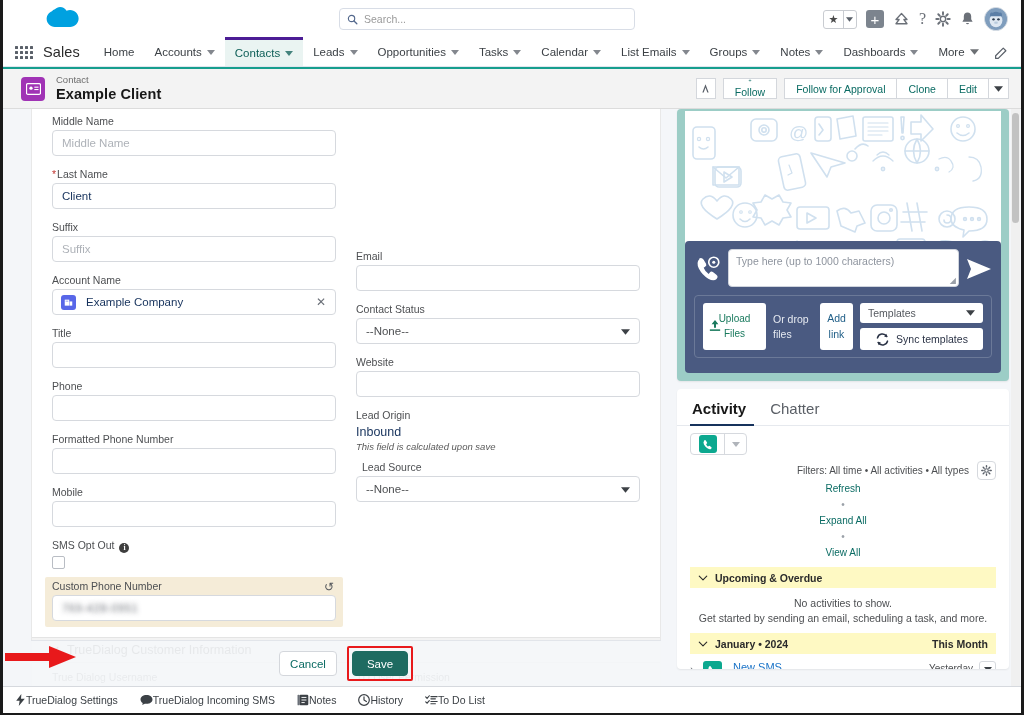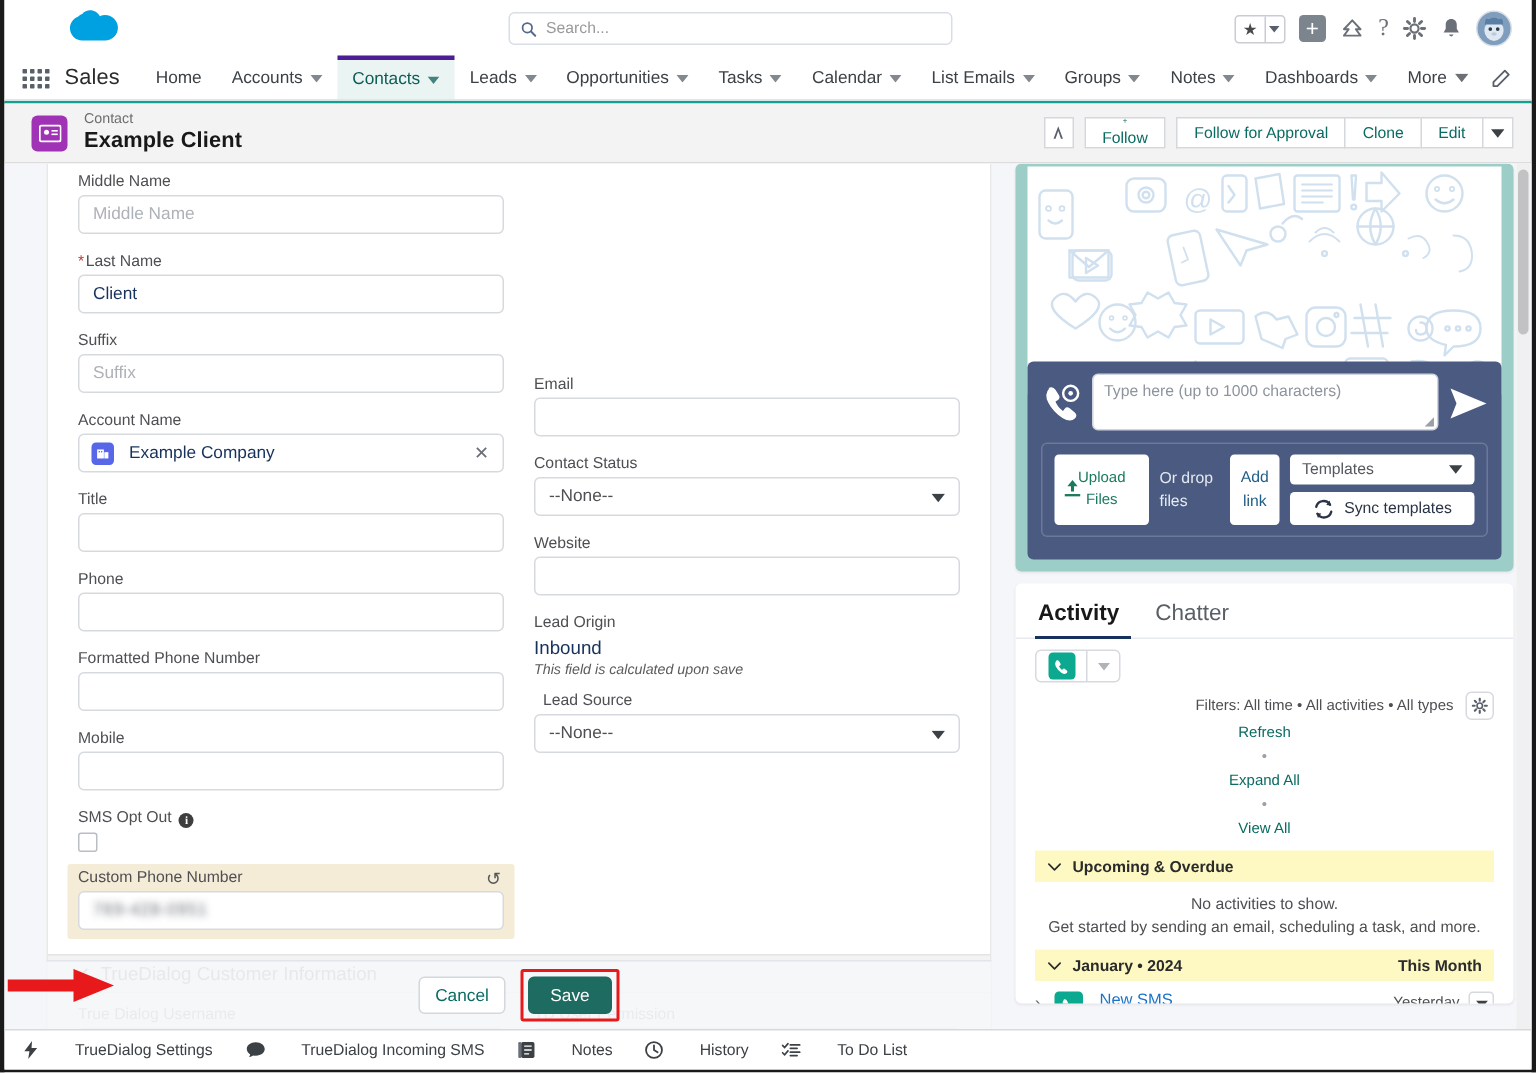--- a/index.html
+++ b/index.html
@@ -338,21 +338,21 @@
     background: #c2c2c2; border-radius: 4px;
   }
 
   
   .ubar {
     flex: 0 0 27px; height: 27px; background: #fff;
     border-top: 1px solid #d6d9de; display: flex; align-items: center;
     padding-left: 12px; gap: 22px;
   }
   .uitem {
-    display: flex; align-items: flex-start; gap: 24px;
+    display: flex; align-items: flex-start; gap: 0;
     font-size: 10.5px; color: #3c4146; cursor: pointer;
   }
 </style>
 </head>
 <body>
 
 <div class="app">
 
   <div class="gheader">
     <div class="sf-cloud">

